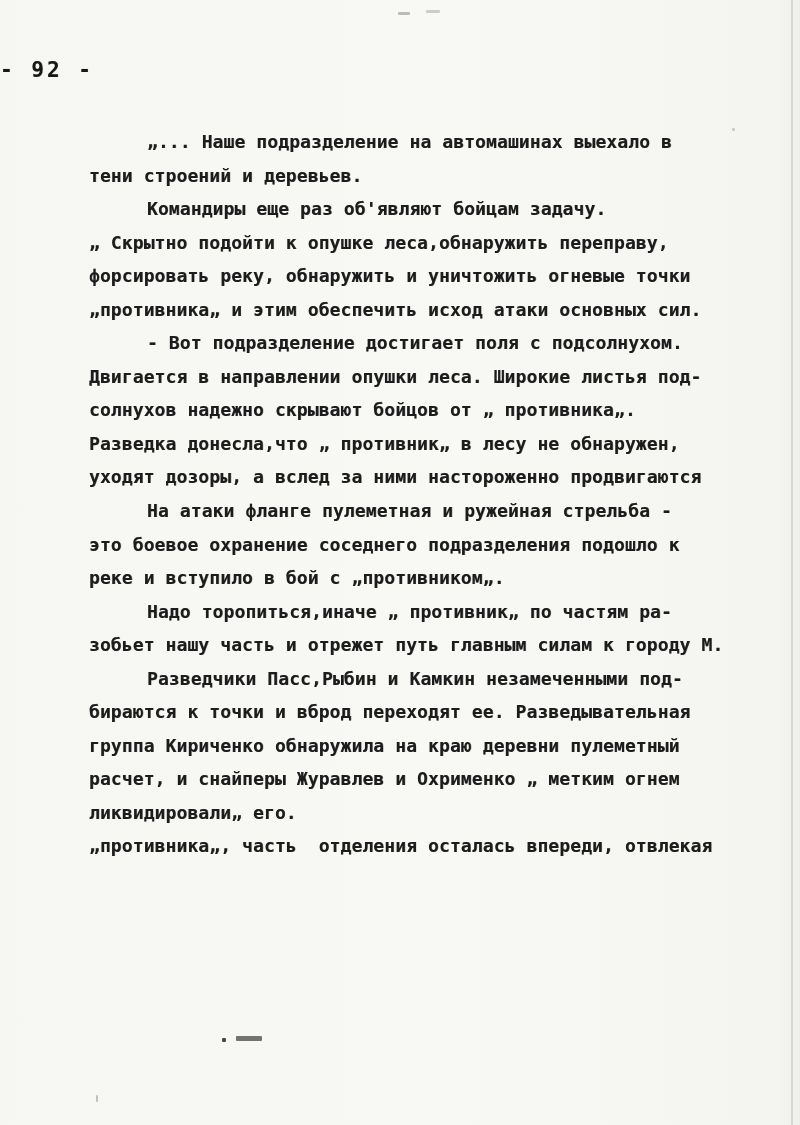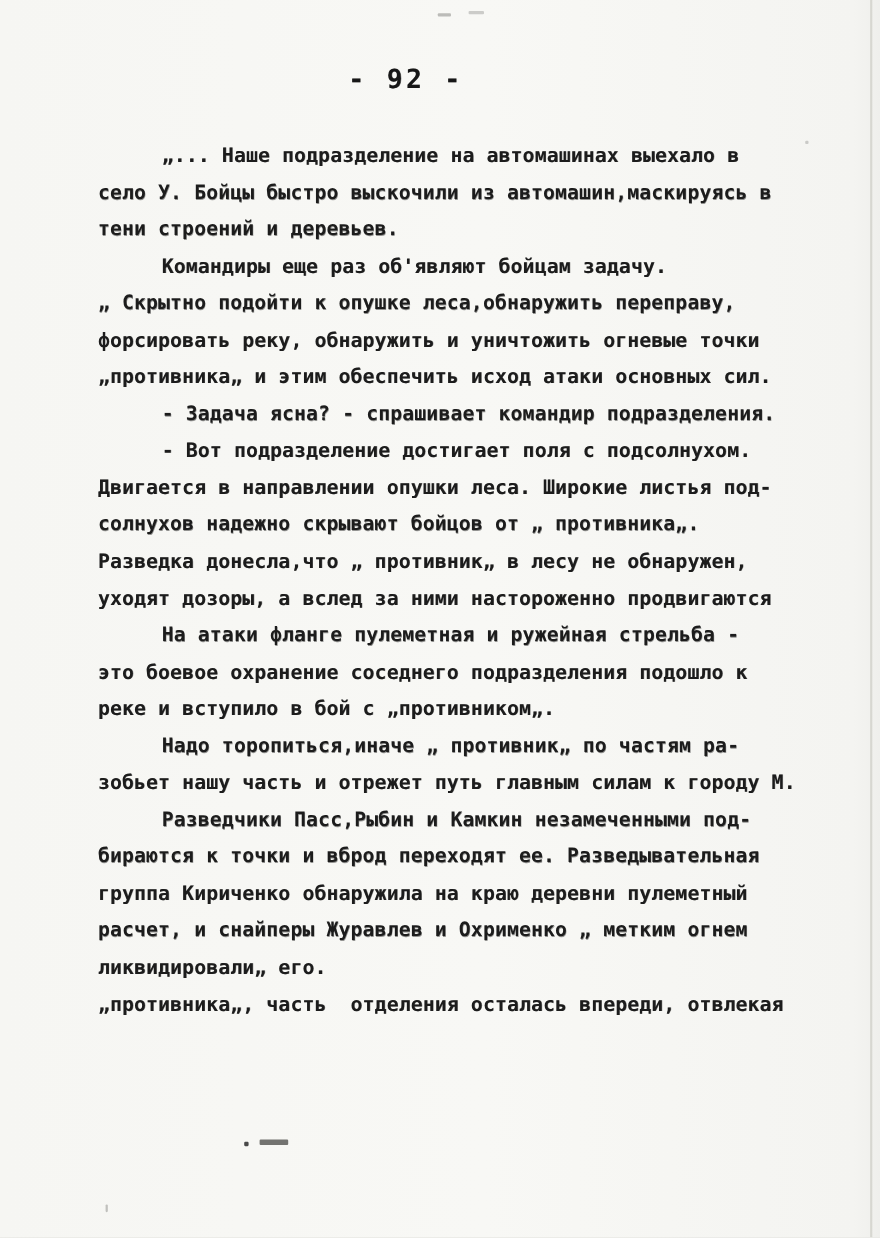--- a/index.html
+++ b/index.html
@@ -24,22 +24,21 @@
     left: 791px;
     width: 2px;
     height: 1125px;
     background: #d7d7d1;
   }
   .page-number {
     position: absolute;
     top: 58px;
     left: 0;
     width: 738px;
-    text-align: center;
-    font-size: 24px;
+    font-size: 21px;
     font-weight: bold;
     letter-spacing: 3px;
     color: #171717;
     text-shadow: 0.4px 0.4px 0.6px rgba(25,25,25,0.45);
   }
   .text-block {
     position: absolute;
     left: 89px;
     top: 125px;
     width: 690px;
@@ -77,27 +76,25 @@
   <div class="speck s2"></div>
   <div class="speck s3"></div>
   <div class="speck s4"></div>
   <div class="speck s5"></div>
   <div class="speck s6"></div>
 
   <div class="page-number">- 92 -</div>
 
   <div class="text-block">
     <div class="line ind">„... Наше подразделение на автомашинах выехало в</div>
-    <div class="line">село У. Бойцы быстро выскочили из автомашин,маскируясь в</div>
     <div class="line">тени строений и деревьев.</div>
     <div class="line ind">Командиры еще раз об'являют бойцам задачу.</div>
     <div class="line">„ Скрытно подойти к опушке леса,обнаружить переправу,</div>
     <div class="line">форсировать реку, обнаружить и уничтожить огневые точки</div>
     <div class="line">„противника„ и этим обеспечить исход атаки основных сил.</div>
-    <div class="line ind">- Задача ясна? - спрашивает командир подразделения.</div>
     <div class="line ind">- Вот подразделение достигает поля с подсолнухом.</div>
     <div class="line">Двигается в направлении опушки леса. Широкие листья под-</div>
     <div class="line">солнухов надежно скрывают бойцов от „ противника„.</div>
     <div class="line">Разведка донесла,что „ противник„ в лесу не обнаружен,</div>
     <div class="line">уходят дозоры, а вслед за ними настороженно продвигаются</div>
     <div class="line ind">На атаки фланге пулеметная и ружейная стрельба -</div>
     <div class="line">это боевое охранение соседнего подразделения подошло к</div>
     <div class="line">реке и вступило в бой с „противником„.</div>
     <div class="line ind">Надо торопиться,иначе „ противник„ по частям ра-</div>
     <div class="line">зобьет нашу часть и отрежет путь главным силам к городу М.</div>

